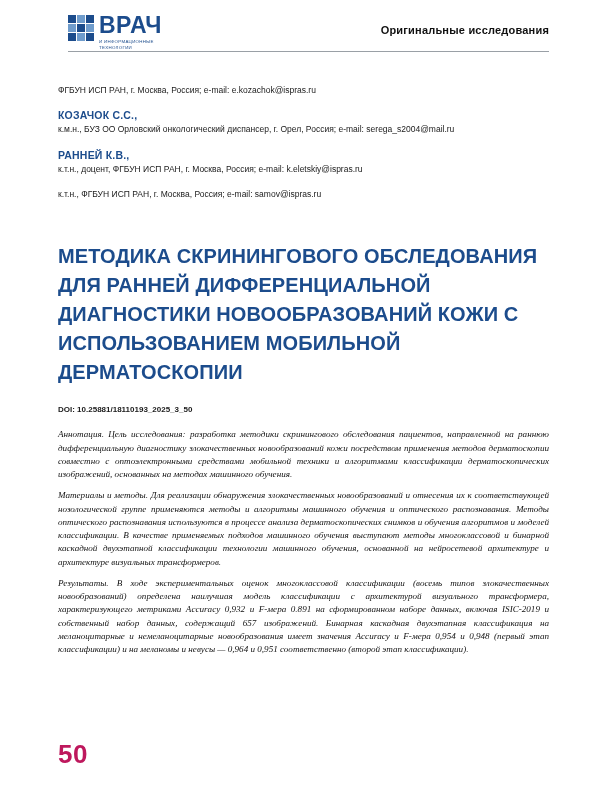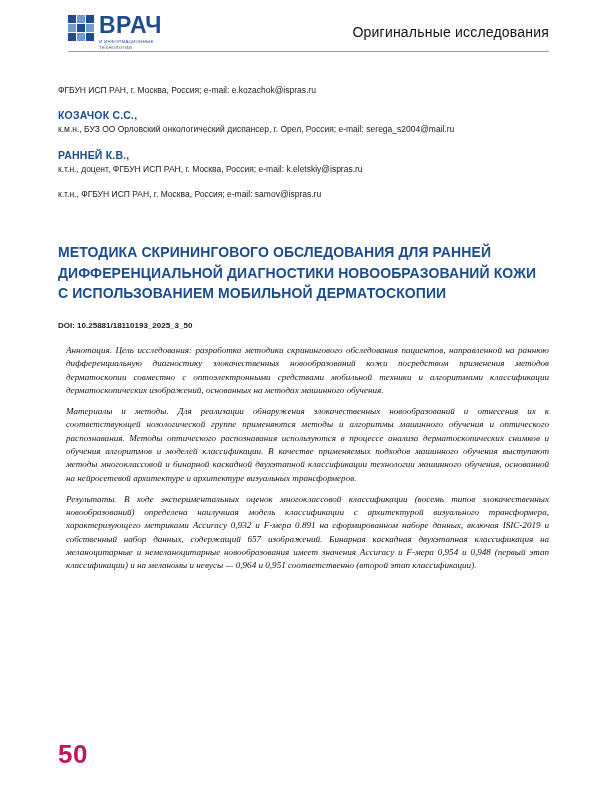--- a/index.html
+++ b/index.html
@@ -67,22 +67,22 @@
     color: #1c4c8c;
     letter-spacing: 0.3px;
     line-height: 1.35;
     margin-top: 2px;
     text-transform: uppercase;
   }
   .header-right {
     position: absolute;
     right: 0;
     top: 24px;
-    font-size: 14px;
-    font-weight: normal;
+    font-size: 11px;
+    font-weight: bold;
     color: #111;
     letter-spacing: 0.2px;
   }
   .header-rule {
     position: absolute;
     left: 10px;
     right: 0;
     top: 51px;
     height: 1px;
     background: #9aa0a6;
@@ -106,39 +106,39 @@
     font-size: 8.5px;
     line-height: 1.45;
     color: #1a1a1a;
   }
 
   
   .title {
     margin-top: 42px;
     color: #1c4c8c;
     font-weight: bold;
-    font-size: 14px;
+    font-size: 20px;
     line-height: 1.45;
     letter-spacing: 0.1px;
     text-transform: uppercase;
   }
 
   .doi {
     margin-top: 18px;
     font-size: 8px;
     font-weight: bold;
     color: #1a1a1a;
   }
 
   
   .abstract {
     margin-top: 14px;
   }
   .abstract p {
-    margin: 0 0 8px 8px;
+    margin: 0 0 8px 0;
     font-family: "Liberation Serif", serif;
     font-style: italic;
     font-size: 9.1px;
     line-height: 1.46;
     text-align: justify;
     color: #111;
   }
 
   
   .page-number {

